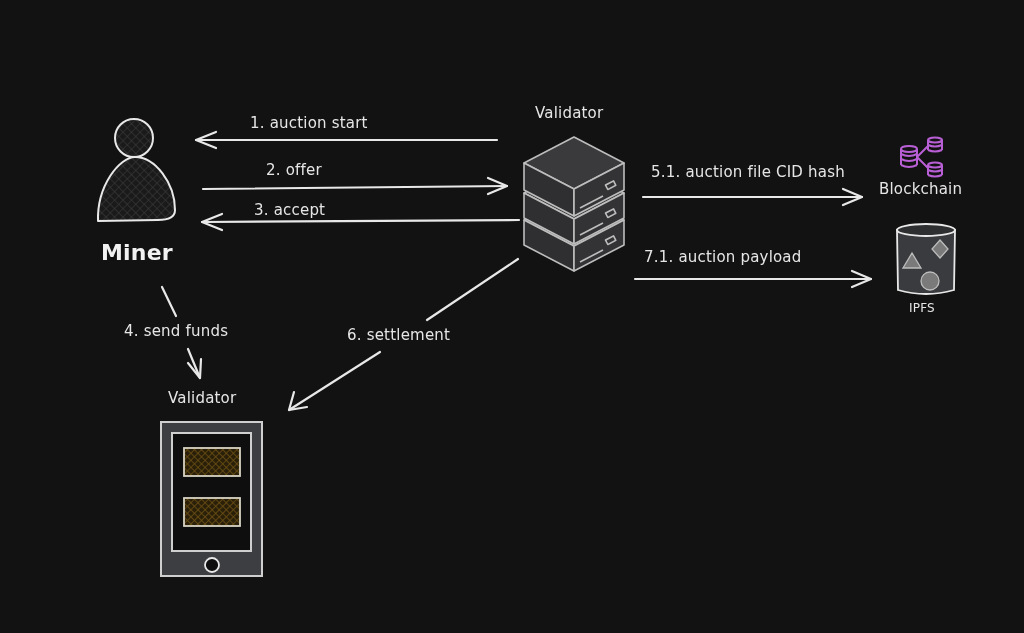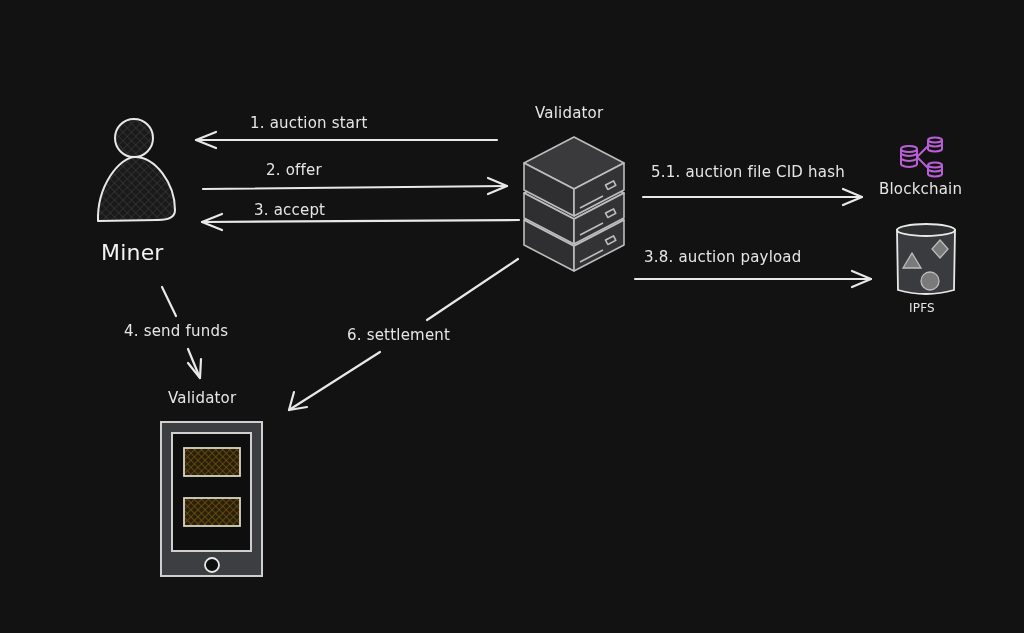--- a/index.html
+++ b/index.html
@@ -8,21 +8,21 @@
       background: #121212;
       font-family: "DejaVu Sans", sans-serif;
       position: relative;
     }
     svg#diagram { position: absolute; left: 0; top: 0; }
     .lbl {
       position: absolute; color: #e6e6e6; white-space: nowrap;
       font-family: "DejaVu Sans", sans-serif;
       font-size: 15px; letter-spacing: 0.2px;
     }
-    .lbl.big { font-size: 22px; font-weight: normal; color: #f2f2f2; }
+    .lbl.big { font-size: 22px; font-weight: bold; color: #f2f2f2; }
     .lbl.node { font-size: 15px; }
     .lbl.small { font-size: 12px; text-align: center; }
   </style>
 </head>
 <body>
 
 <svg id="diagram" width="1024" height="633" viewBox="0 0 1024 633">
   <defs>
     <pattern id="hatch" width="6" height="6" patternUnits="userSpaceOnUse" patternTransform="rotate(45)">
       <rect width="6" height="6" fill="#1a1a1a"></rect>
@@ -140,14 +140,14 @@
 <span class="lbl node" style="left:535px; top:104px;">Validator</span>
 <span class="lbl node" style="left:879px; top:180px;">Blockchain</span>
 <span class="lbl small" style="left:909px; top:301px;">IPFS</span>
 <span class="lbl node" style="left:168px; top:389px;">Validator</span>
 
 <span class="lbl" style="left:250px; top:114px;">1. auction start</span>
 <span class="lbl" style="left:266px; top:161px;">2. offer</span>
 <span class="lbl" style="left:254px; top:201px;">3. accept</span>
 <span class="lbl" style="left:124px; top:322px;">4. send funds</span>
 <span class="lbl" style="left:638px; top:163px;margin-left:13px;">5.1. auction file CID hash</span>
-<span class="lbl" style="left:644px; top:248px;">3.8. auction payload</span>
+<span class="lbl" style="left:644px; top:248px;">7.1. auction payload</span>
 <span class="lbl" style="left:347px; top:326px;text-align:right;">6. settlement</span>
 
 </body></html>

